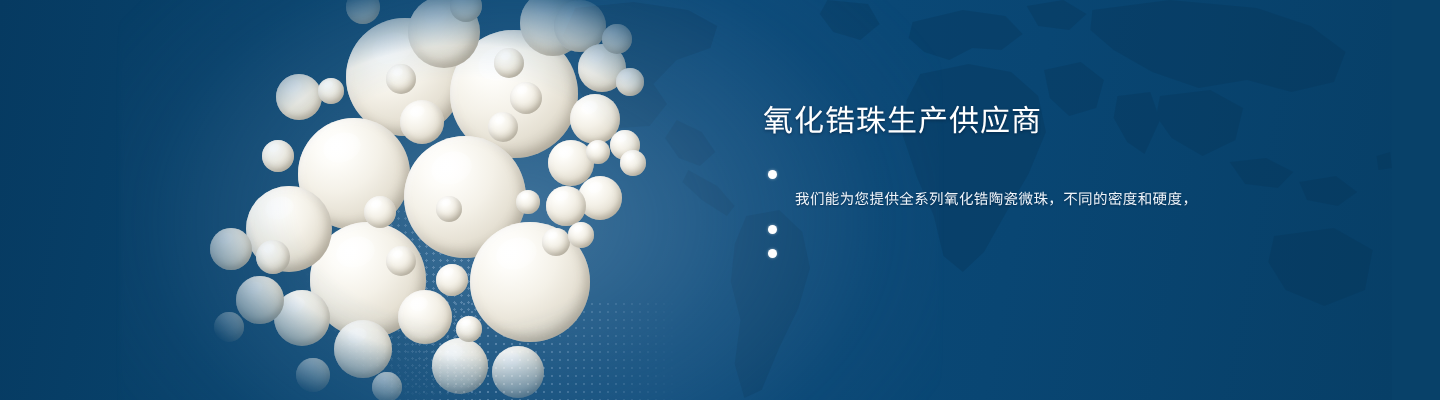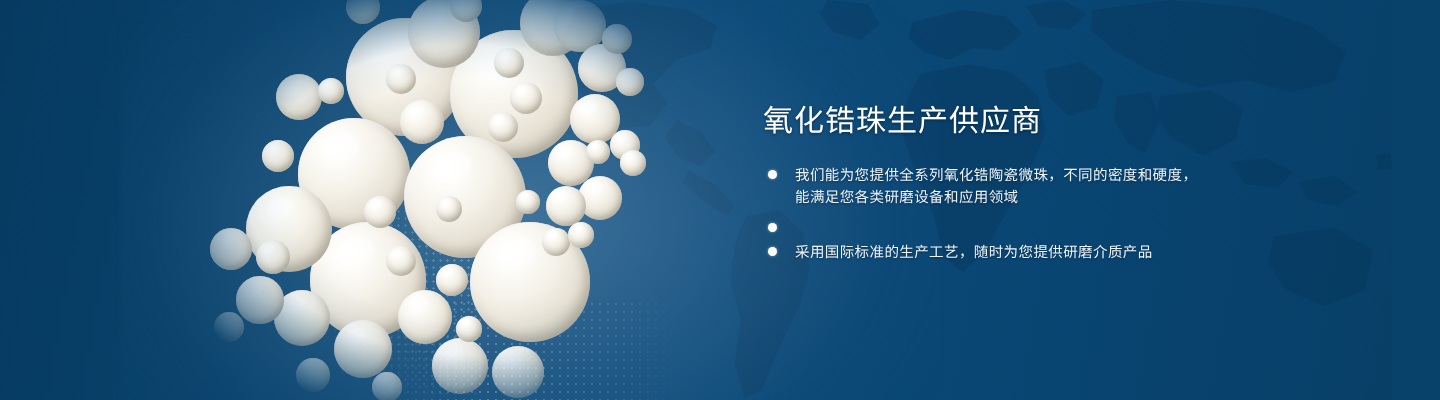--- a/index.html
+++ b/index.html
@@ -81,21 +81,21 @@
   .bullet-dot{
     flex:0 0 auto;width:9px;height:9px;border-radius:50%;
     background:#ffffff;margin:6px 18px 0 5px;
     box-shadow:0 0 3px rgba(255,255,255,.5);
   }
   .bullet-text{
     color:#eef4fa;font-size:14.5px;line-height:22px;
     letter-spacing:.4px;
     text-shadow:0 1px 2px rgba(0,20,45,.5);
   }
-  .bullet-text .ln{display:block;white-space:nowrap;}
+  .bullet-text .ln{display:block;white-space:nowrap;margin-top:24px;}
 </style>
 </head>
 <body>
 
 <div id="banner">
 
   <div id="base-fill"></div>
 
   <div id="world-map">
     <svg viewBox="0 0 1440 400" preserveAspectRatio="none" aria-hidden="true">
@@ -192,29 +192,25 @@
   </div>
 
   <div id="text-block">
 
     <h1 id="title">氧化锆珠生产供应商</h1>
 
     <div class="bullet-row">
       <span class="bullet-dot"></span>
       <span class="bullet-text">
         <span class="ln">我们能为您提供全系列氧化锆陶瓷微珠，不同的密度和硬度，</span>
-        <span class="ln">能满足您各类研磨设备和应用领域</span>
       </span>
     </div>
 
     <div class="bullet-row">
       <span class="bullet-dot"></span>
     </div>
 
     <div class="bullet-row">
       <span class="bullet-dot"></span>
-      <span class="bullet-text">
-        <span class="ln">采用国际标准的生产工艺，随时为您提供研磨介质产品</span>
-      </span>
     </div>
 
   </div>
 </div>
 
 </body></html>

